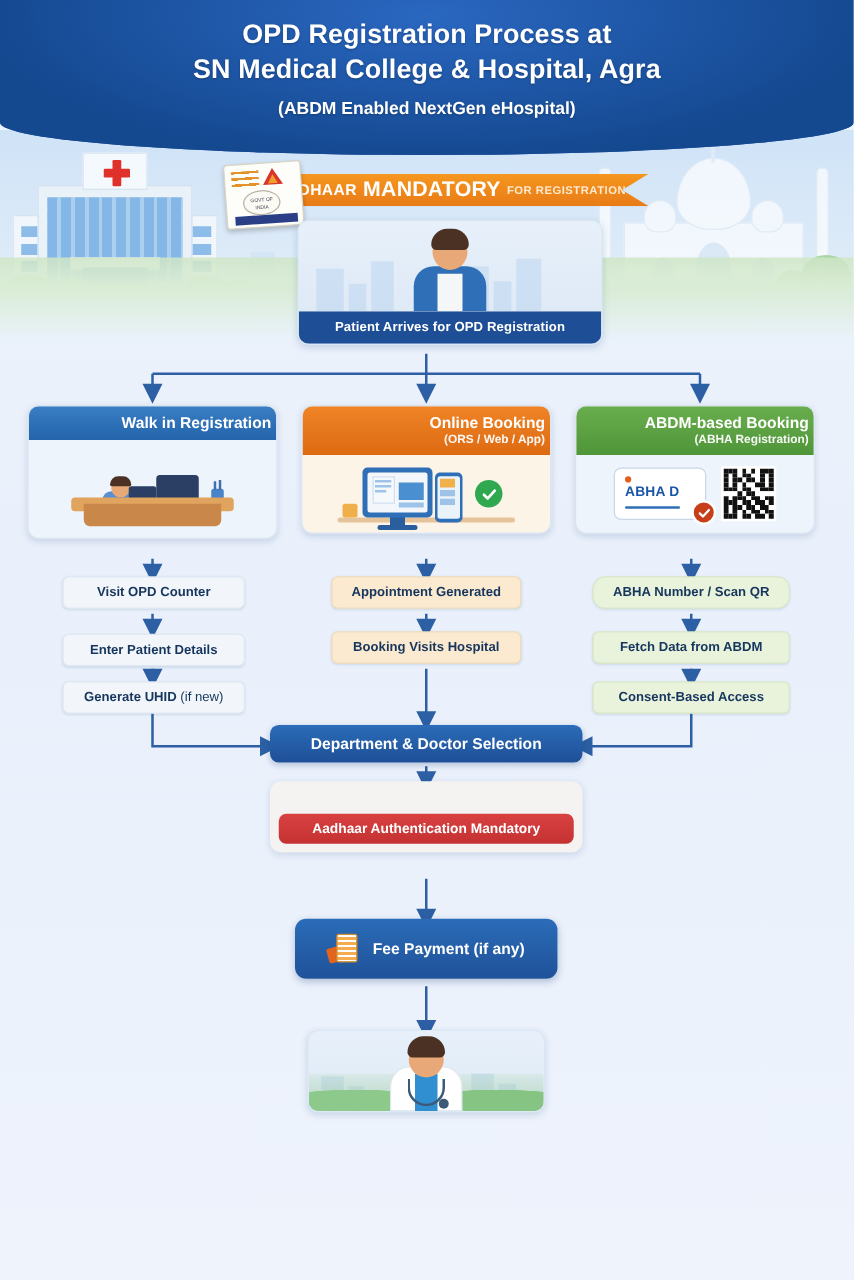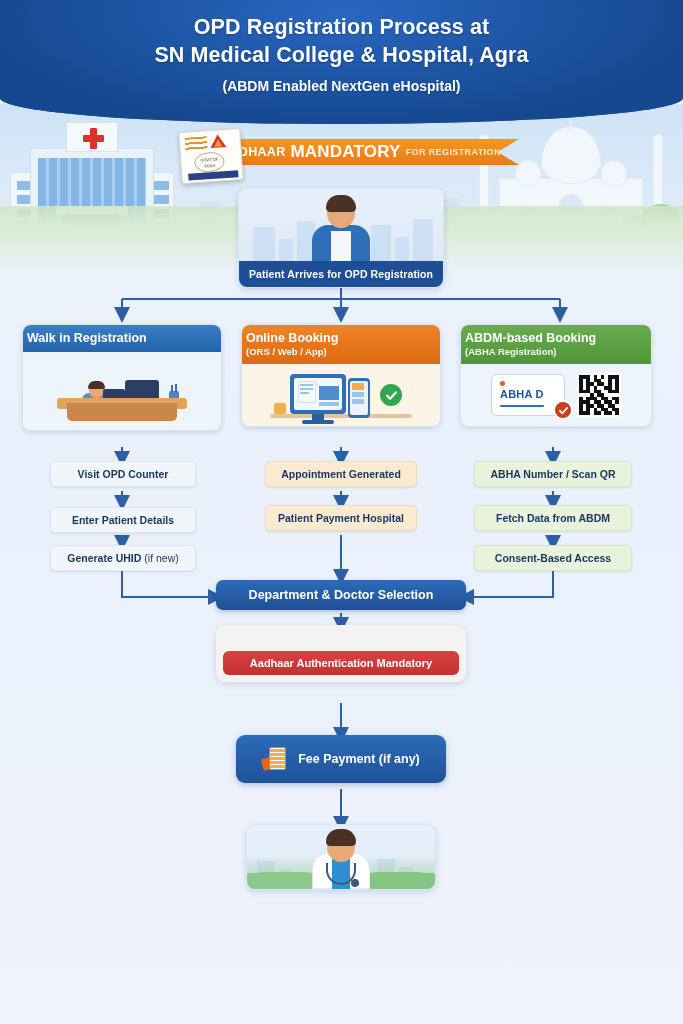--- a/index.html
+++ b/index.html
@@ -167,21 +167,21 @@
   .p-shirt{ position:absolute; left:50%; transform:translateX(-50%); bottom:0; width:20px; height:30px; background:#f4f6f8;}
   .p-coat { position:absolute; left:50%; transform:translateX(-50%); bottom:0; width:58px; height:36px; border-radius:16px 16px 0 0; background:#ffffff; border:1px solid #e3e8ee;}
   .p-coat-in{ position:absolute; left:50%; transform:translateX(-50%); bottom:0; width:18px; height:30px; background:#2f8fd0;}
   .p-stetho{ position:absolute; left:50%; transform:translateX(-50%); bottom:4px; width:30px; height:22px;
      border:2px solid #3c5a78; border-top:none; border-radius:0 0 16px 16px;}
   .p-stetho::after{content:"";position:absolute;right:-5px;bottom:-4px;width:8px;height:8px;border-radius:50%;background:#3c5a78;}
   .photo-label { font-size:10.5px; font-weight:bold; color:#fff; text-align:center; padding:7px 4px; letter-spacing:.1px;}
 
   
   .branch { border-radius:9px; overflow:hidden; box-shadow:0 2px 5px rgba(30,70,130,.16); border:1px solid #dbe5f0;}
-  .branch-head { padding:6px 4px 7px; text-align:left; color:#fff;}
+  .branch-head { padding:6px 4px 7px; text-align:right; color:#fff;}
   .branch-title{ font-size:12.5px; font-weight:bold; line-height:14px;}
   .branch-sub { font-size:9.5px; font-weight:bold; margin-top:1px; opacity:.95;}
   .branch-body { height:78px; position:relative; display:flex; align-items:center; justify-content:center;}
 
   
   .desk-wrap{ position:relative; width:150px; height:60px;}
   .desk-top{ position:absolute; bottom:12px; left:10px; width:130px; height:11px; background:#e0a45e; border-radius:3px;}
   .desk-front{ position:absolute; bottom:0; left:20px; width:110px; height:18px; background:#c9884a; border-radius:0 0 5px 5px;}
   .desk-clerk-h{ position:absolute; bottom:23px; left:42px; width:15px;height:15px;border-radius:50%;background:#e8a877;}
   .desk-clerk-hair{ position:absolute; bottom:32px; left:41px; width:17px;height:8px;border-radius:9px 9px 2px 2px;background:#4a3124;}
@@ -379,21 +379,21 @@
       <path d="M341,659 L341,672" marker-end="url(#ar)"></path>
 
       <path d="M341,703 L341,735" marker-end="url(#ar)"></path>
 
       <path d="M341,789 L341,824" marker-end="url(#ar)"></path>
     </g>
   </svg>
 
   <div class="flow">
 
-    <div class="node photocard" style="left:238px; top:188px; width:206px;">
+    <div class="node photocard" style="left:238px; top:176px; width:244px;">
       <div class="photo-area">
         <div class="photo-city">
           <span style="left:14px;width:22px;height:34px"></span>
           <span style="left:40px;width:14px;height:22px"></span>
           <span style="left:58px;width:18px;height:40px"></span>
           <span style="left:132px;width:20px;height:36px"></span>
           <span style="left:156px;width:14px;height:24px"></span>
           <span style="left:174px;width:20px;height:42px"></span>
         </div>
         <div class="person">
@@ -468,21 +468,21 @@
               </svg>
           </div>
         </div>
       </div>
     </div>
 
     <div class="node step step-cream" style="left:265px; top:461px; width:152px;">
       <span>Appointment Generated</span>
     </div>
     <div class="node step step-cream" style="left:265px; top:505px; width:152px;">
-      <span>Patient Payment Hospital</span>
+      <span>Booking Visits Hospital</span>
     </div>
 
     <div class="node branch" style="left:460px; top:324px; width:192px;">
       <div class="branch-head" style="background:linear-gradient(180deg,#69ad4d,#4f9639);">
         <div class="branch-title">ABDM-based Booking</div>
         <div class="branch-sub">(ABHA Registration)</div>
       </div>
       <div class="branch-body" style="background:#eef4fb; height:62px;">
         <div class="ab-wrap">
           <div class="ab-card">
@@ -617,21 +617,21 @@
                 <i></i>
                 <i></i>
                 <i style="background:#fff"></i>
                 <i></i>
             </div>
           </div>
         </div>
       </div>
     </div>
 
-    <div class="node step step-green" style="left:474px; top:461px; width:158px;">
+    <div class="node step step-green" style="left:474px; top:461px; width:158px;border-radius:10px;">
       <span>ABHA Number / Scan QR</span>
     </div>
     <div class="node step step-green" style="left:474px; top:505px; width:158px;">
       <span>Fetch Data from ABDM</span>
     </div>
     <div class="node step step-green" style="left:474px; top:545px; width:158px;">
       <span>Consent-Based Access</span>
     </div>
 
     <div class="node bar-blue" style="left:216px; top:580px; width:250px;">Department &amp; Doctor Selection</div>

